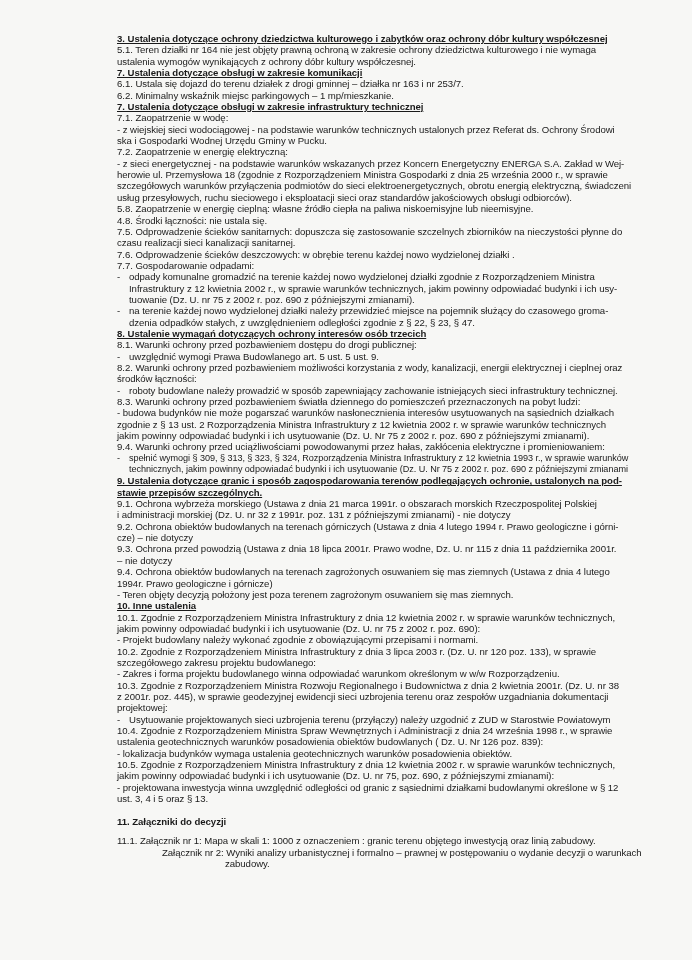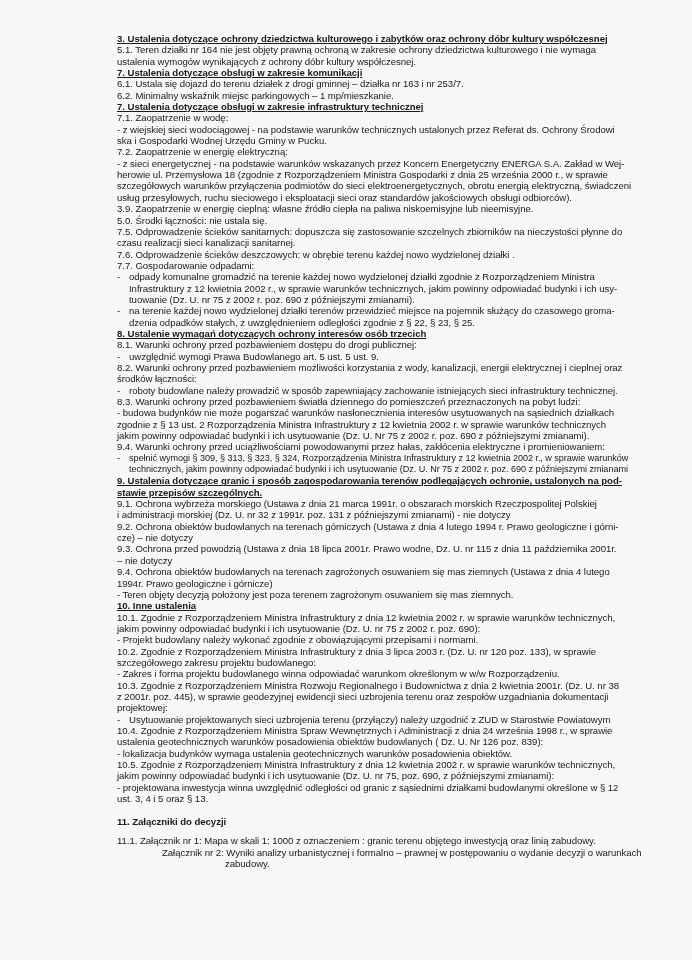--- a/index.html
+++ b/index.html
@@ -38,43 +38,43 @@
       <div class="line"><span>6.2. Minimalny wskaźnik miejsc parkingowych – 1 mp/mieszkanie.</span></div>
       <div class="line h"><span>7. Ustalenia dotyczące obsługi w zakresie  infrastruktury technicznej</span></div>
       <div class="line"><span>7.1. Zaopatrzenie w wodę:</span></div>
       <div class="line"><span>- z wiejskiej sieci wodociągowej  - na podstawie warunków technicznych ustalonych przez Referat ds. Ochrony Środowi</span></div>
       <div class="line"><span>ska i Gospodarki Wodnej  Urzędu Gminy w Pucku.</span></div>
       <div class="line"><span>7.2. Zaopatrzenie w energię elektryczną:</span></div>
       <div class="line"><span>- z sieci energetycznej - na podstawie warunków wskazanych przez Koncern Energetyczny ENERGA S.A. Zakład  w Wej-</span></div>
       <div class="line"><span>herowie ul. Przemysłowa 18 (zgodnie z Rozporządzeniem Ministra Gospodarki z dnia 25 września 2000 r., w sprawie</span></div>
       <div class="line"><span>szczegółowych warunków przyłączenia podmiotów do sieci elektroenergetycznych, obrotu energią elektryczną, świadczeni</span></div>
       <div class="line"><span>usług przesyłowych, ruchu sieciowego i eksploatacji sieci oraz standardów jakościowych obsługi odbiorców).</span></div>
-      <div class="line"><span>3.9. Zaopatrzenie w energię cieplną: własne źródło ciepła na paliwa niskoemisyjne lub nieemisyjne.</span></div>
-      <div class="line"><span>5.0. Środki łączności: nie ustala się.</span></div>
+      <div class="line"><span>5.8. Zaopatrzenie w energię cieplną: własne źródło ciepła na paliwa niskoemisyjne lub nieemisyjne.</span></div>
+      <div class="line"><span>4.8. Środki łączności: nie ustala się.</span></div>
       <div class="line"><span>7.5. Odprowadzenie ścieków sanitarnych: dopuszcza się zastosowanie szczelnych zbiorników na nieczystości płynne do</span></div>
       <div class="line"><span>czasu realizacji sieci kanalizacji sanitarnej.</span></div>
       <div class="line"><span>7.6. Odprowadzenie ścieków deszczowych: w obrębie terenu każdej nowo wydzielonej działki .</span></div>
       <div class="line"><span>7.7. Gospodarowanie odpadami:</span></div>
       <div class="line bul"><span class="dash">-</span><span>odpady komunalne gromadzić na terenie każdej nowo wydzielonej działki zgodnie z Rozporządzeniem Ministra</span></div>
       <div class="line bul"><span>Infrastruktury z 12 kwietnia 2002 r., w sprawie warunków technicznych, jakim powinny odpowiadać budynki i ich usy-</span></div>
       <div class="line bul"><span>tuowanie (Dz. U. nr 75 z 2002 r. poz. 690 z późniejszymi zmianami).</span></div>
-      <div class="line bul"><span class="dash">-</span><span>na terenie każdej nowo wydzielonej działki terenów przewidzieć  miejsce na pojemnik służący do czasowego groma-</span></div>
-      <div class="line bul"><span>dzenia odpadków stałych, z uwzględnieniem odległości zgodnie z § 22, § 23, § 25.</span></div>
+      <div class="line bul"><span class="dash">-</span><span>na terenie każdej nowo wydzielonej działki należy przewidzieć  miejsce na pojemnik służący do czasowego groma-</span></div>
+      <div class="line bul"><span>dzenia odpadków stałych, z uwzględnieniem odległości zgodnie z § 22, § 23, § 47.</span></div>
       <div class="line h"><span>8. Ustalenie  wymagań dotyczących ochrony interesów osób trzecich</span></div>
       <div class="line"><span>8.1. Warunki ochrony  przed pozbawieniem dostępu do drogi publicznej:</span></div>
       <div class="line bul"><span class="dash">-</span><span>uwzględnić wymogi Prawa Budowlanego art. 5 ust. 5 ust. 9.</span></div>
       <div class="line"><span>8.2. Warunki ochrony przed pozbawieniem możliwości korzystania z wody, kanalizacji, energii elektrycznej i cieplnej oraz</span></div>
       <div class="line"><span>środków łączności:</span></div>
       <div class="line bul"><span class="dash">-</span><span>roboty budowlane należy prowadzić w sposób zapewniający zachowanie istniejących sieci infrastruktury technicznej.</span></div>
       <div class="line"><span>8.3. Warunki ochrony przed pozbawieniem światła dziennego do pomieszczeń przeznaczonych na pobyt ludzi:</span></div>
       <div class="line"><span>- budowa budynków nie może pogarszać warunków nasłonecznienia interesów usytuowanych na sąsiednich działkach</span></div>
       <div class="line"><span>zgodnie z § 13 ust. 2 Rozporządzenia Ministra Infrastruktury z 12 kwietnia 2002 r. w sprawie warunków technicznych</span></div>
       <div class="line"><span>jakim powinny odpowiadać budynki i ich usytuowanie (Dz. U. Nr 75 z 2002 r. poz. 690 z późniejszymi zmianami).</span></div>
       <div class="line"><span>9.4. Warunki ochrony przed uciążliwościami powodowanymi przez hałas, zakłócenia elektryczne i promieniowaniem:</span></div>
-      <div class="line bul" style="font-size: 9.1px;"><span class="dash">-</span><span>spełnić wymogi § 309, § 313, § 323, § 324,  Rozporządzenia Ministra Infrastruktury z 12 kwietnia 2002 r., w sprawie warunków</span></div>
+      <div class="line bul" style="font-size: 9.1px;"><span class="dash">-</span><span>spełnić wymogi § 309, § 313, § 323, § 324,  Rozporządzenia Ministra Infrastruktury z 12 kwietnia 1993 r., w sprawie warunków</span></div>
       <div class="line bul" style="font-size: 9.1px;"><span>technicznych, jakim powinny odpowiadać budynki i ich usytuowanie (Dz. U. Nr 75 z 2002 r. poz. 690  z późniejszymi zmianami</span></div>
       <div class="line h"><span>9. Ustalenia dotyczące granic i sposób zagospodarowania terenów podlegających ochronie, ustalonych na pod-</span></div>
       <div class="line h"><span>stawie przepisów szczególnych.</span></div>
       <div class="line"><span>9.1. Ochrona wybrzeża morskiego (Ustawa z dnia 21 marca 1991r. o obszarach morskich Rzeczpospolitej Polskiej</span></div>
       <div class="line"><span>i administracji morskiej (Dz. U. nr 32 z 1991r. poz. 131 z późniejszymi zmianami) - nie dotyczy</span></div>
       <div class="line"><span>9.2. Ochrona obiektów budowlanych na terenach górniczych (Ustawa z dnia 4 lutego 1994 r.  Prawo geologiczne i górni-</span></div>
       <div class="line"><span>cze) – nie dotyczy</span></div>
       <div class="line"><span>9.3. Ochrona przed powodzią (Ustawa z dnia 18 lipca 2001r. Prawo wodne,  Dz. U. nr 115  z dnia 11 października 2001r.</span></div>
       <div class="line"><span>– nie dotyczy</span></div>
       <div class="line"><span>9.4. Ochrona obiektów budowlanych na terenach zagrożonych  osuwaniem się mas ziemnych  (Ustawa z dnia 4 lutego</span></div>

